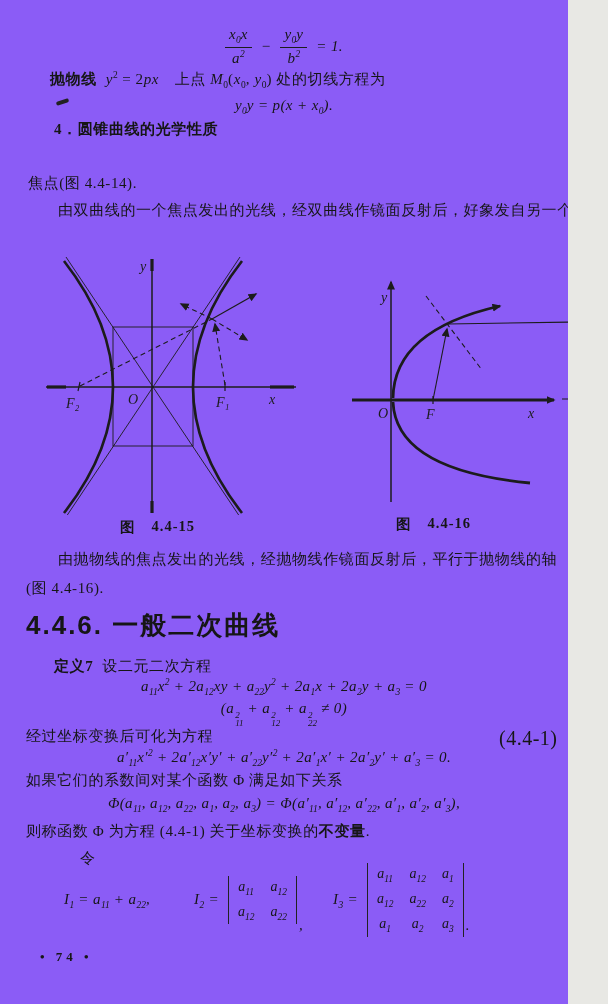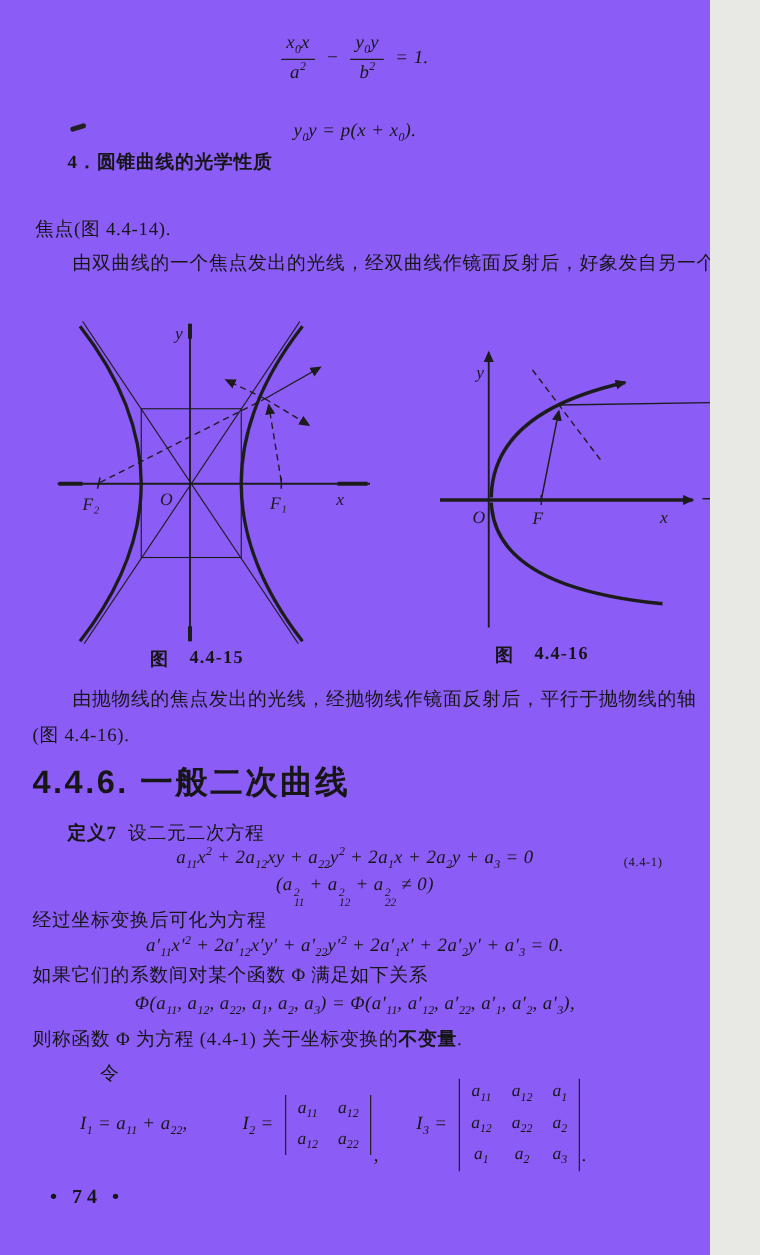--- a/index.html
+++ b/index.html
@@ -22,21 +22,21 @@
   .ss b{font-weight:normal;font-size:9px;line-height:8px;letter-spacing:0;}
   .inv{display:flex;align-items:center;}
   .det{display:inline-grid;column-gap:16px;row-gap:7px;border-left:1.6px solid #222;border-right:1.6px solid #222;padding:3px 9px;}
   .det2{grid-template-columns:auto auto;}
   .det3{grid-template-columns:auto auto auto;}
   .cell{font-size:14px;text-align:center;font-style:italic;}
   .i1{margin-right:44px;}
   .lhs{margin-right:9px;text-align:center;}
   .sep{align-self:flex-end;margin:0 0 10px 2px;}
   .m30{margin-left:30px;}
-  .pageno{font-weight:bold;font-size:16px;letter-spacing:4px;}
+  .pageno{font-weight:bold;font-size:13px;letter-spacing:4px;}
   .ink{left:56px;top:100px;width:13px;height:4px;background:#222;transform:rotate(-18deg);border-radius:2px;}
   
   .ln{stroke:#1c1c1c;fill:none;stroke-width:1.1;}
   .w09{stroke-width:0.9;} .w12{stroke-width:1.2;} .w14{stroke-width:1.5;}
   .w26{stroke-width:2.6;} .w28{stroke-width:2.8;} .w3{stroke-width:3.2;}
   .dash{stroke-dasharray:5 3.5;}
   .lbl{font-family:"Liberation Serif",serif;font-style:italic;font-size:14px;fill:#1c1c1c;stroke:none;}
 </style>
 </head>
 <body>
@@ -49,20 +49,24 @@
       <span class="den math">a<sup>2</sup></span>
     </span>
     <span class="math">−</span>
     <span class="frac">
       <span class="num math">y<sub>0</sub>y</span>
       <span class="den math">b<sup>2</sup></span>
     </span>
     <span class="math">= 1.</span>
   </div>
 
+  <div class="abs row" style="left:50px;top:70px">
+    <span class="cjk bold">抛物线</span>
+    <span class="cjk"><i>y</i><sup>2</sup> = 2<i>px</i>　上点 <i>M</i><sub>0</sub>(<i>x</i><sub>0</sub>, <i>y</i><sub>0</sub>) 处的切线方程为</span>
+  </div>
   <div class="abs">
       <span class="abs ink"></span>
     </div>
   <div class="abs eqc" style="top:97px">
     <span class="math">y<sub>0</sub>y = p(x + x<sub>0</sub>).</span>
   </div>
 
   <div class="abs cjk bold" style="left:54px;top:120px">4．圆锥曲线的光学性质</div>
   <div class="abs cjk" style="left:28px;top:174px">焦点(图 4.4-14).</div>
   <div class="abs cjk" style="left:58px;top:201px">由双曲线的一个焦点发出的光线，经双曲线作镜面反射后，好象发自另一个</div>
@@ -146,21 +150,21 @@
           <b>2</b>
           <b>11</b>
         </span> + a<span class="ss">
           <b>2</b>
           <b>12</b>
         </span> + a<span class="ss">
           <b>2</b>
           <b>22</b>
         </span> ≠ 0)</span>
   </div>
-  <div class="abs" style="left:499px;top:685px;font-size:10px;letter-spacing:0.5px">(4.4-1)</div>
+  <div class="abs" style="left:499px;top:727px;font-size:20px;letter-spacing:0.5px">(4.4-1)</div>
 
   <div class="abs cjk" style="left:26px;top:727px">经过坐标变换后可化为方程</div>
 
   <div class="abs eqc" style="top:748px">
     <span class="math">a′<sub>11</sub>x′<sup>2</sup> + 2a′<sub>12</sub>x′y′ + a′<sub>22</sub>y′<sup>2</sup> + 2a′<sub>1</sub>x′ + 2a′<sub>2</sub>y′ + a′<sub>3</sub> = 0.</span>
   </div>
 
   <div class="abs cjk" style="left:26px;top:771px">如果它们的系数间对某个函数 Φ 满足如下关系</div>
 
   <div class="abs eqc" style="top:795px">

